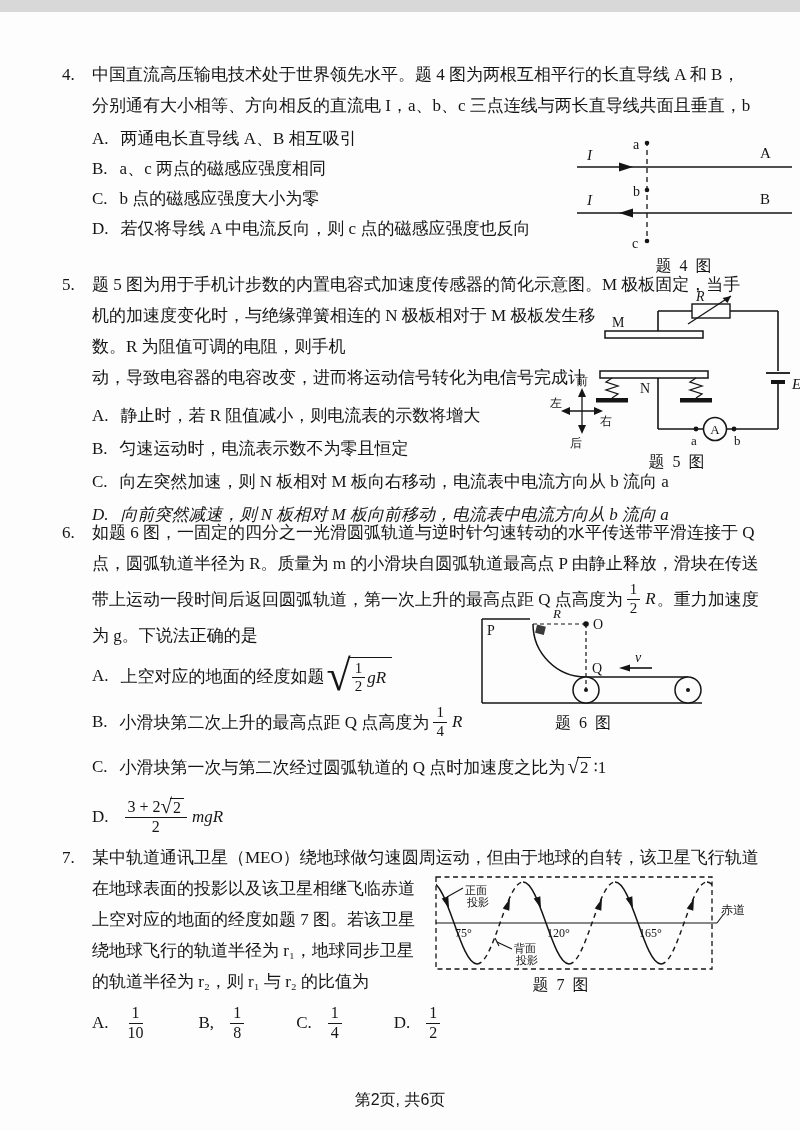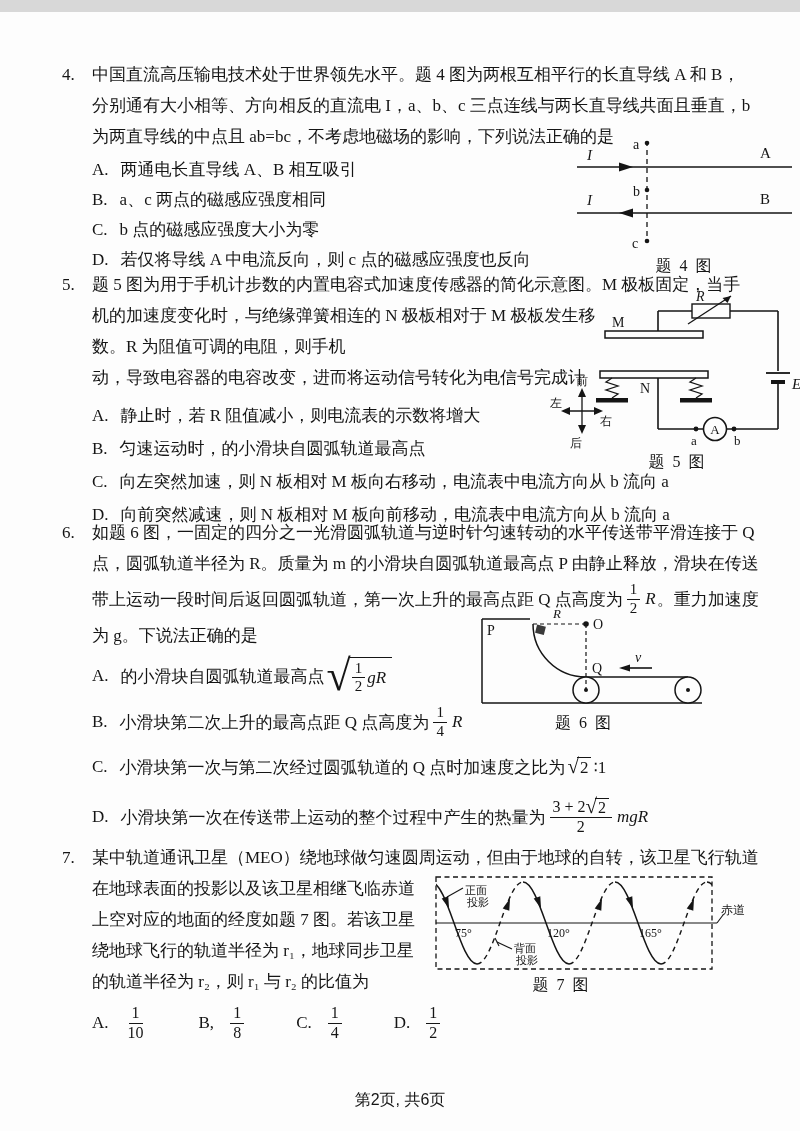--- a/index.html
+++ b/index.html
@@ -35,21 +35,20 @@
           font-family:"Liberation Sans","DejaVu Sans",sans-serif;font-size:16px;box-sizing:border-box;}
 </style>
 </head>
 <body>
 
 <div class="page">
 
   <div class="q" style="top:47px;">
     <div class="qline"><span class="qnum">4.</span><span>中国直流高压输电技术处于世界领先水平。题 4 图为两根互相平行的长直导线 A 和 B，</span></div>
     <div class="qline indent">分别通有大小相等、方向相反的直流电 I，a、b、c 三点连线与两长直导线共面且垂直，b</div>
-    <div class="qline indent">为两直导线的中点且 ab=bc，不考虑地磁场的影响，下列说法正确的是</div>
     <div style="height:3px"></div>
     <div class="opt"><span class="optlabel">A.</span><span>两通电长直导线 A、B 相互吸引</span></div>
     <div class="opt"><span class="optlabel">B.</span><span>a、c 两点的磁感应强度相同</span></div>
     <div class="opt"><span class="optlabel">C.</span><span>b 点的磁感应强度大小为零</span></div>
     <div class="opt"><span class="optlabel">D.</span><span>若仅将导线 A 中电流反向，则 c 点的磁感应强度也反向</span></div>
 
     <div class="fig" style="left:505px;top:72px;width:235px;">
       <svg width="235" height="122" viewBox="0 0 235 122">
         <g stroke="#151515" stroke-width="1.6">
           <line x1="10" y1="36" x2="225" y2="36"></line>
@@ -73,23 +72,23 @@
     </div>
   </div>
 
   <div class="q" style="top:257px;">
     <div class="qline"><span class="qnum">5.</span><span>题 5 图为用于手机计步数的内置电容式加速度传感器的简化示意图。M 极板固定，当手</span></div>
     <div class="qline indent">机的加速度变化时，与绝缘弹簧相连的 N 极板相对于 M 极板发生移</div>
     <div class="qline indent">数。R 为阻值可调的电阻，则手机</div>
     <div class="qline indent">动，导致电容器的电容改变，进而将运动信号转化为电信号完成计</div>
     <div style="height:6px"></div>
     <div class="opt" style="height:33px;line-height:33px;"><span class="optlabel">A.</span><span>静止时，若 R 阻值减小，则电流表的示数将增大</span></div>
-    <div class="opt" style="height:33px;line-height:33px;"><span class="optlabel">B.</span><span>匀速运动时，的小滑块自圆弧轨道最高点</span></div>
+    <div class="opt" style="height:33px;line-height:33px;"><span class="optlabel">B.</span><span>匀速运动时，电流表示数不为零且恒定</span></div>
     <div class="opt" style="height:33px;line-height:33px;"><span class="optlabel">C.</span><span>向左突然加速，则 N 板相对 M 板向右移动，电流表中电流方向从 b 流向 a</span></div>
-    <div class="opt" style="height:33px;line-height:33px;"><span class="optlabel">D.</span><span>向前突然减速，则 N 板相对 M 板向前移动，电流表中电流方向从 b 流向 a</span></div>
+    <div class="opt" style="height:33px;line-height:33px;font-style:italic;"><span class="optlabel">D.</span><span>向前突然减速，则 N 板相对 M 板向前移动，电流表中电流方向从 b 流向 a</span></div>
 
     <div class="fig" style="left:488px;top:22px;width:255px;">
       <svg width="255" height="158" viewBox="0 0 255 158">
         <g stroke="#151515" stroke-width="1.6" fill="none">
           <line x1="108" y1="40" x2="108" y2="20"></line>
           <line x1="108" y1="20" x2="228" y2="20"></line>
           <line x1="228" y1="20" x2="228" y2="80"></line>
           <line x1="228" y1="91" x2="228" y2="138"></line>
           <line x1="108" y1="138" x2="228" y2="138"></line>
           <line x1="108" y1="87" x2="108" y2="138"></line>
@@ -144,21 +143,21 @@
       <span class="frac">
           <span class="num">1</span>
           <span class="den">2</span>
         </span>
       <span class="var">R</span>
       <span>。重力加速度</span>
     </div>
     <div class="qline indent" style="height:34px;line-height:34px;">为 g。下说法正确的是</div>
     <div class="fline indent" style="height:46px;">
       <span class="optlabel">A.</span>
-      <span>的小滑块自圆弧轨道最高点</span>
+      <span>上空对应的地面的经度如题</span>
       <span class="sqrt big">
           <span class="rad">√</span>
           <span class="sqrt-body">
             <span class="frac" style="margin:0 1px;">
               <span class="num">1</span>
               <span class="den">2</span>
             </span>
             <span class="var">gR</span>
           </span>
         </span>
@@ -176,21 +175,20 @@
       <span class="optlabel">C.</span>
       <span>小滑块第一次与第二次经过圆弧轨道的 Q 点时加速度之比为</span>
       <span class="sqrt small">
           <span class="rad">√</span>
           <span class="sqrt-body">2</span>
         </span>
       <span>∶1</span>
     </div>
     <div class="fline indent" style="height:56px;">
       <span class="optlabel">D.</span>
-      <span>小滑块第一次在传送带上运动的整个过程中产生的热量为</span>
       <span class="frac f16">
         <span class="num">
             <span>3 + 2</span>
             <span class="sqrt small" style="margin:0;">
               <span class="rad">√</span>
               <span class="sqrt-body">2</span>
             </span>
           </span>
         <span class="den">2</span>
       </span>

